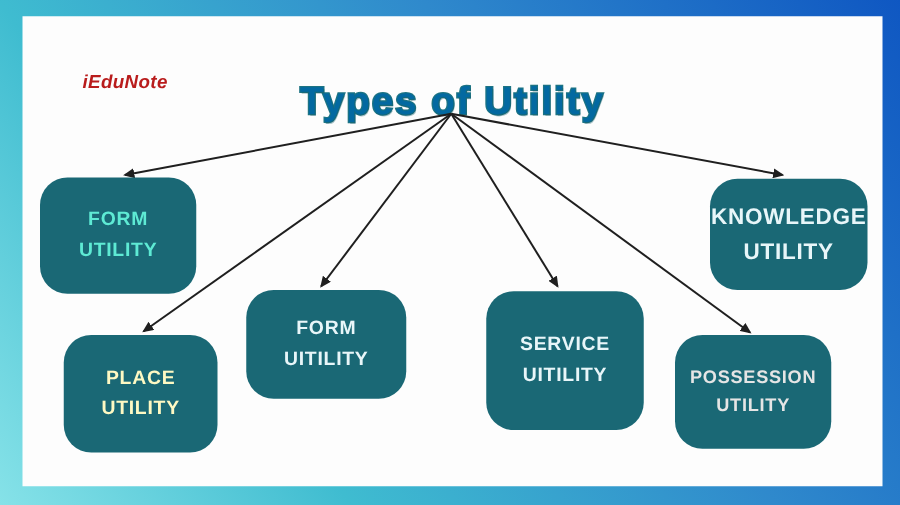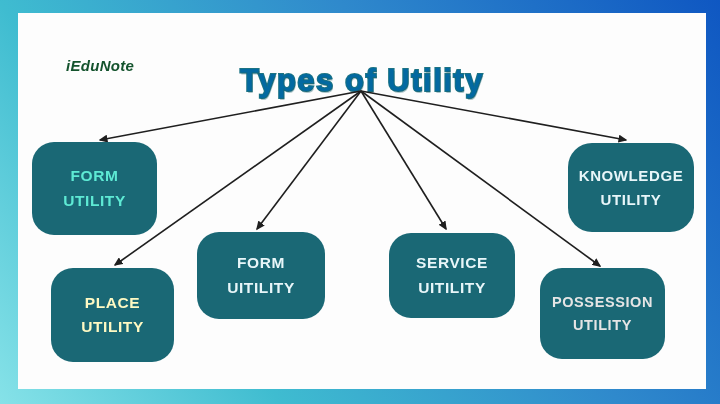--- a/index.html
+++ b/index.html
@@ -52,30 +52,30 @@
     justify-content: center;
     text-align: center;
     font-weight: bold;
     font-size: 15.5px;
     line-height: 1.55;
     letter-spacing: 0.6px;
   }
   #node-form       { left: 32px;  top: 142px; width: 125px; height: 93px; }
   #node-place      { left: 51px;  top: 268px; width: 123px; height: 94px; }
   #node-time       { left: 197px; top: 232px; width: 128px; height: 87px; }
-  #node-service    { left: 389px; top: 233px; width: 126px; height: 85px; }
+  #node-service    { left: 389px; top: 233px; width: 126px; height: 111px; }
   #node-possession { left: 540px; top: 268px; width: 125px; height: 91px; font-size: 14.5px; }
-  #node-knowledge  { left: 568px; top: 143px; width: 126px; height: 89px; font-size: 15px; border-radius: 24px; }
+  #node-knowledge  { left: 568px; top: 143px; width: 126px; height: 89px; font-size: 18px; }
 </style>
 </head>
 <body>
 
 <div id="stage">
   <div id="page">
-    <div id="logo" style="color: #14532d;">iEduNote</div>
+    <div id="logo" style="color: #b91c1c;">iEduNote</div>
     <div id="title" style="color: #0369a1;">Types of Utility</div>
   </div>
 
   <svg id="arrow-layer" viewBox="0 0 720 404">
     <defs>
       <marker id="arrowhead" markerWidth="9" markerHeight="8" refX="7.5" refY="4" orient="auto" markerUnits="userSpaceOnUse">
         <path d="M0,0 L9,4 L0,8 z" fill="#1f1f1f"></path>
       </marker>
     </defs>
     <g id="arrow-group">

